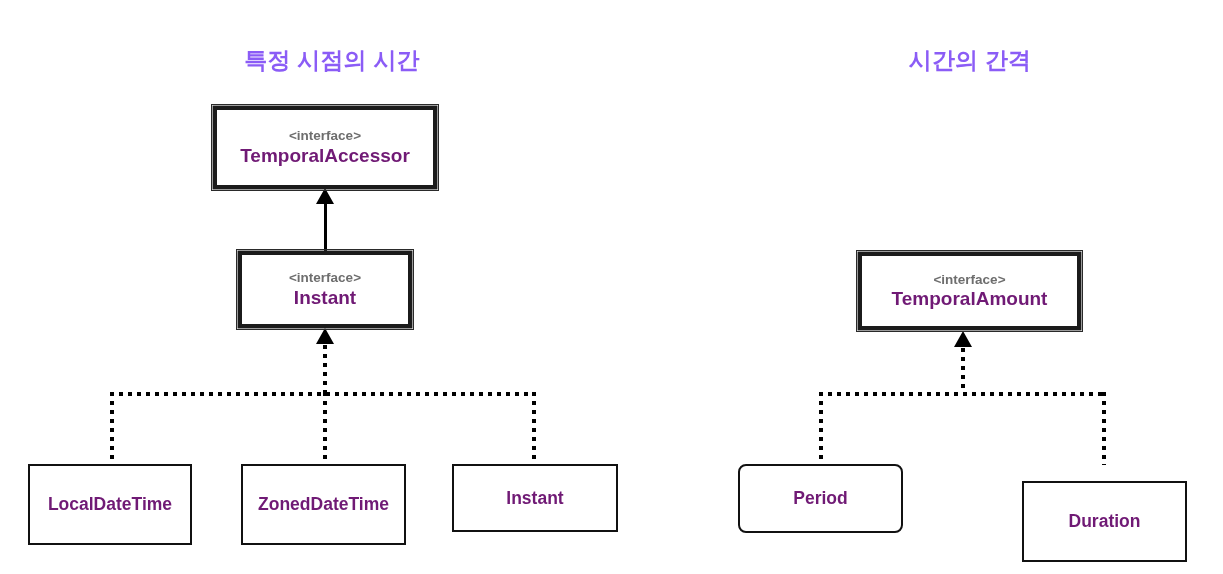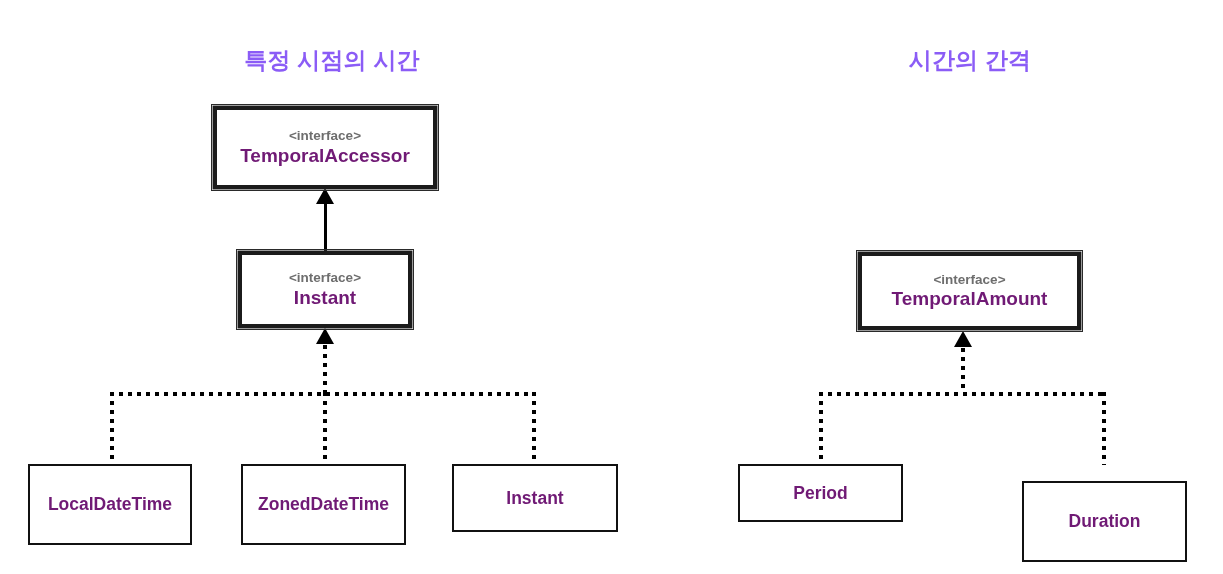--- a/index.html
+++ b/index.html
@@ -155,21 +155,21 @@
 
   <div class="node concrete" style="left:452px; top:464px; width:166px; height:68px;">
     <div class="node-name">Instant</div>
   </div>
 
   <div class="node interface" style="left:858px; top:252px; width:223px; height:78px;">
     <div class="stereotype">&lt;interface&gt;</div>
     <div class="node-name">TemporalAmount</div>
   </div>
 
-  <div class="node concrete" style="left:738px; top:464px; width:165px; height:58px;">
+  <div class="node concrete" style="left:738px; top:464px; width:165px; height:69px;border-radius:8px;">
     <div class="node-name">Period</div>
   </div>
 
   <div class="node concrete" style="left:1022px; top:464px; width:165px; height:81px;margin-top:17px;">
     <div class="node-name">Duration</div>
   </div>
 
 </div>
 
 </body></html>

